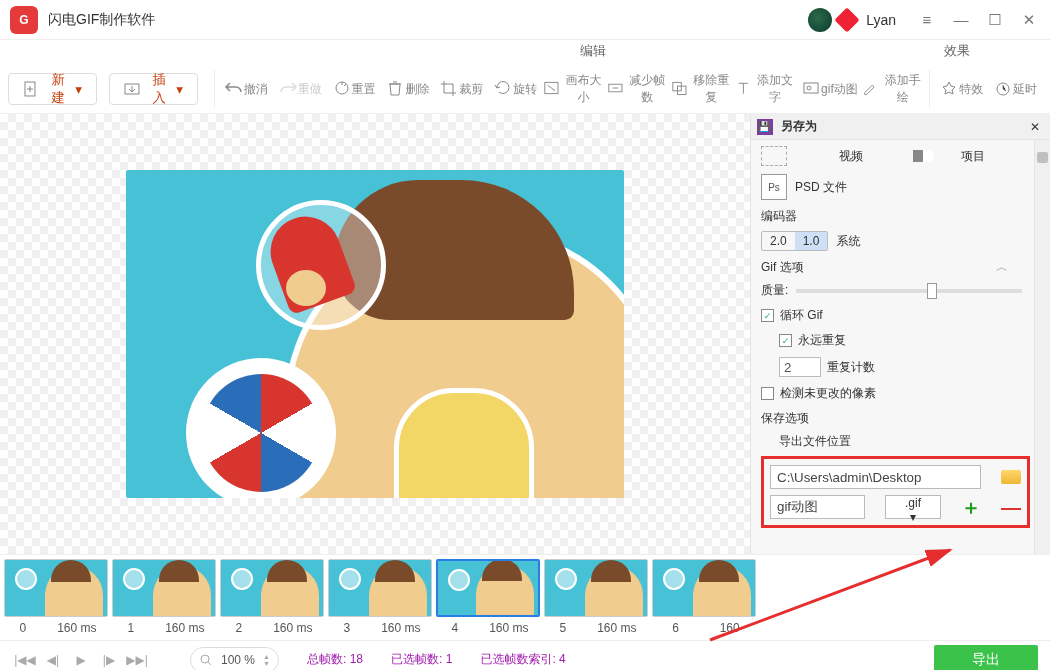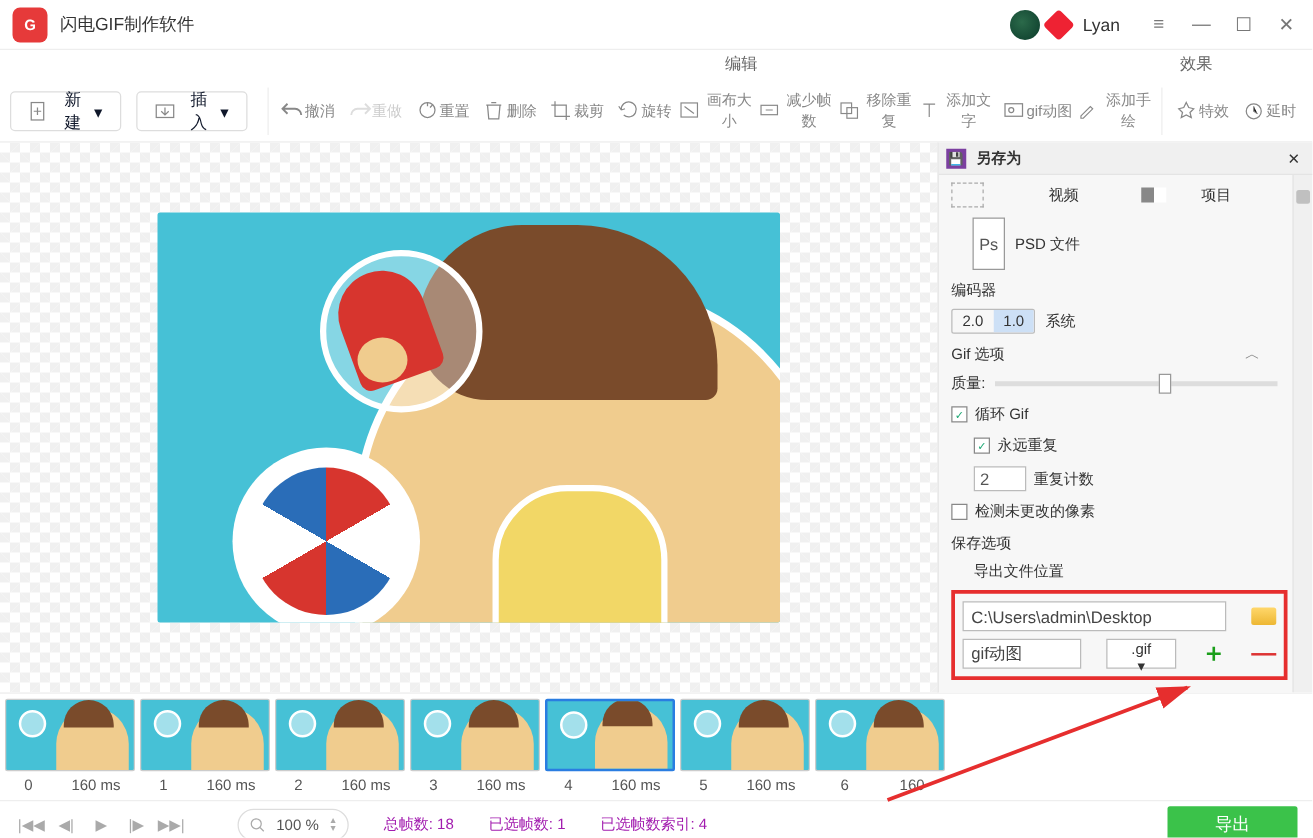--- a/index.html
+++ b/index.html
@@ -13,21 +13,21 @@
 .avatar { width: 24px; height: 24px; border-radius: 50%; background: radial-gradient(circle at 40% 40%, #2b6a4a, #0b3a2a); margin-right: 6px; }
 .vip-badge { width: 18px; height: 18px; background: #e23; transform: rotate(45deg); margin-right: 10px; position: relative; border-radius: 3px; }
 .username { font-size: 14px; margin-right: 14px; }
 .win-btn { width: 34px; height: 34px; display: flex; align-items: center; justify-content: center; color: #777; font-size: 15px; cursor: pointer; }
 
 
 .toolbar-wrap { position: relative; height: 74px; border-bottom: 1px solid #eee; }
 .tb-headers { position: absolute; height: 22px; top: 2px; left: 0; right: 0; }
 .tb-headers span { position: absolute; font-size: 13px; color: #666; }
 .toolbar { position: absolute; top: 24px; left: 0; right: 0; height: 50px; display: flex; align-items: center; padding: 0 8px; }
-.big-btn { height: 32px; border: 1px solid #ddd; border-radius: 4px; display: flex; align-items: center; padding: 0 14px; margin-right: 12px; color: #0f172a; background: #fff; cursor: pointer; }
+.big-btn { height: 32px; border: 1px solid #ddd; border-radius: 4px; display: flex; align-items: center; padding: 0 14px; margin-right: 12px; color: #c2410c; background: #fff; cursor: pointer; }
 .big-btn svg { margin-right: 6px; }
 .vsep { width: 1px; background: #eee; height: 38px; margin: 0 4px; }
 .tool { width: 54px; height: 48px; display: flex; flex-direction: row; align-items: center; justify-content: center; color: #888; cursor: pointer; text-align: center; }
 .tool.disabled { color: #ccc; }
 .tool svg { margin-bottom: 2px; }
 .tool span { font-size: 12px; }
 .tool.wide { width: 64px; }
 
 
 .workarea { position: relative; height: 440px; display: flex; }
@@ -38,21 +38,21 @@
 
 .panel { width: 300px; border-left: 1px solid #e4e4e4; background: #f7f7f7; display: flex; flex-direction: column; }
 .panel-hdr { height: 26px; display: flex; align-items: center; background: #f0f0f0; border-bottom: 1px solid #e4e4e4; padding: 0 6px; }
 .panel-hdr .sq { width: 16px; height: 16px; background: #7b3fa0; margin-right: 8px; display: flex; align-items: center; justify-content: center; color: #fff; font-size: 10px; }
 .panel-hdr-title { font-weight: bold; flex: 1; }
 .panel-body { flex: 1; overflow: hidden; position: relative; }
 .panel-scroll { position: absolute; top: 0; right: 0; width: 16px; height: 100%; background: #f0f0f0; border-left: 1px solid #e4e4e4; }
 .panel-scroll .thumb { position: absolute; top: 12px; left: 2px; right: 2px; height: 11px; background: #c0c0c0; border-radius: 2px; }
 .panel-content { padding: 6px 20px 8px 10px; }
 .prow { display: flex; align-items: center; margin-bottom: 8px; }
-.psd-box { width: 26px; height: 42px; border: 1px solid #999; display: flex; align-items: center; justify-content: center; font-size: 13px; color: #555; margin-right: 8px; background: #fff; margin-left: 17px; }
+.psd-box { width: 26px; height: 26px; border: 1px solid #999; display: flex; align-items: center; justify-content: center; font-size: 10px; color: #555; margin-right: 8px; background: #fff; }
 .seg { display: flex; border: 1px solid #bbb; border-radius: 2px; overflow: hidden; }
 .seg div { padding: 2px 8px; font-size: 12px; cursor: pointer; }
 .seg div.active { background: #cde0f6; }
 .psection { font-size: 12px; color: #333; margin: 4px 0 6px; }
 .collapse-arrow { position: absolute; right: 22px; color: #888; cursor: pointer; }
 .slider { flex: 1; height: 4px; background: #ddd; margin: 0 8px; position: relative; }
 .slider .knob { position: absolute; width: 10px; height: 16px; background: #fff; border: 1px solid #999; top: -6px; left: 58%; }
 .chk { width: 13px; height: 13px; border: 1px solid #888; margin-right: 6px; display: inline-flex; align-items: center; justify-content: center; font-size: 9px; color: #2a7; background: #fff; }
 .indent { margin-left: 18px; }
 .numfield { width: 42px; height: 20px; border: 1px solid #bbb; padding: 0 4px; background: #fff; margin-right: 6px; }

